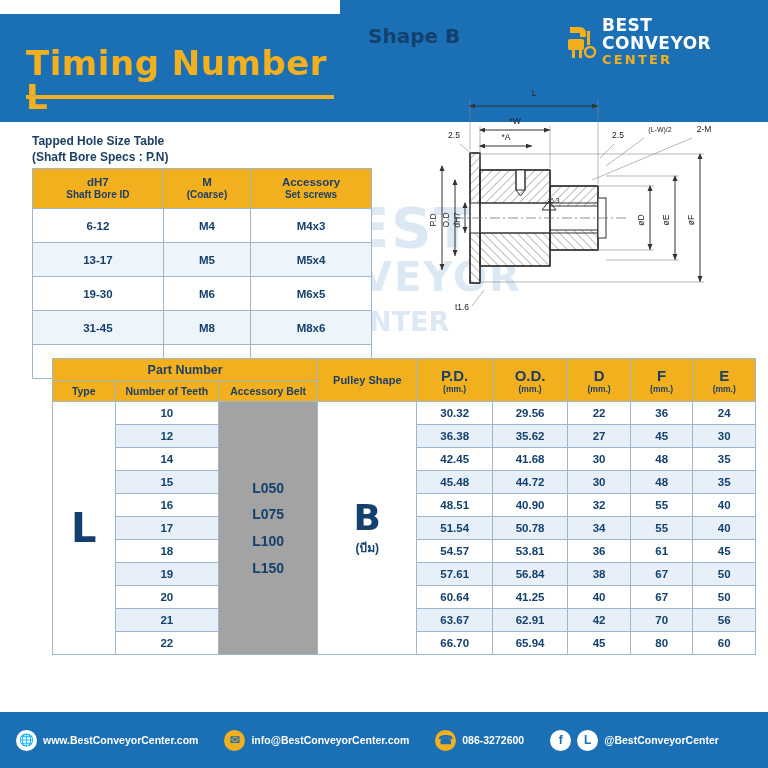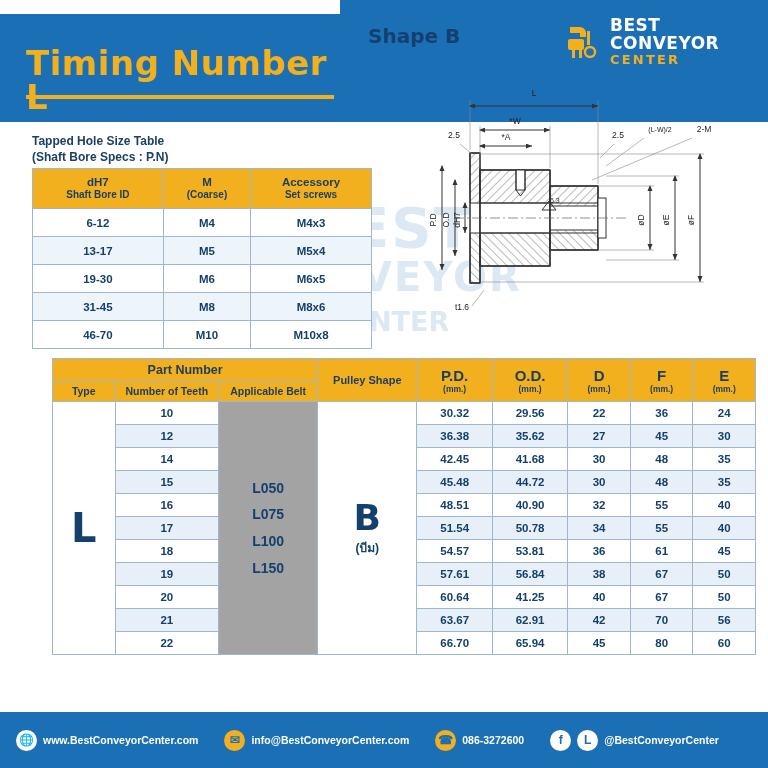--- a/index.html
+++ b/index.html
@@ -35,21 +35,21 @@
   
   .shape-b-title{
     position:absolute; left:368px; top:24px;
     font-size:20px; font-weight:bold; color:#14406d;
     font-family:"DejaVu Sans", sans-serif;
   }
 
   
   .logo{
     position:absolute; right:18px; top:18px; width:190px; height:48px;
-    display:flex; align-items:center; gap:8px;
+    display:flex; align-items:center; 
   }
   .logo-mark{ width:42px; height:42px; position:relative; }
   .logo-text{ color:#fff; line-height:1.05; }
   .logo-l1{ font-size:17px; font-weight:bold; letter-spacing:.5px;
             font-family:"DejaVu Sans", sans-serif; }
   .logo-l2{ font-size:13px; font-weight:bold; letter-spacing:2.2px;
             font-family:"DejaVu Sans", sans-serif; color:#f2b01e; }
 
   
   .wm{
@@ -73,21 +73,21 @@
     font-size:11px;
   }
   .tbl-tapped th, .tbl-tapped td{
     border:1px solid #9fb6cc; text-align:center; padding:3px 2px;
   }
   .tbl-tapped thead th{
     background:#f2b01e; color:#1d3f63; font-weight:bold; font-size:11.5px;
     line-height:1.15; height:40px;
   }
   .tbl-tapped thead th .sub{ font-size:10px; display:block; font-weight:bold;}
-  .tbl-tapped tbody td{ height:28px; font-weight:bold; color:#14406d; font-size:11.5px;}
+  .tbl-tapped tbody td{ height:34px; font-weight:bold; color:#14406d; font-size:11.5px;}
   .tbl-tapped tbody tr:nth-child(odd) td{ background:#ffffff; }
   .tbl-tapped tbody tr:nth-child(even) td{ background:#edf4fa; }
 
   
   .drawing{
     position:absolute; left:392px; top:58px; width:358px; height:290px;
   }
 
   
   .tbl-main{
@@ -358,21 +358,21 @@
         <span class="unit">(mm.)</span>
       </th>
       <th class="hdr-yellow" rowspan="2" style="width:58px">
         <span class="bignum">E</span>
         <span class="unit">(mm.)</span>
       </th>
     </tr>
     <tr>
       <th class="hdr-yellow hdr-sub" style="width:58px">Type</th>
       <th class="hdr-yellow hdr-sub" style="width:96px">Number of Teeth</th>
-      <th class="hdr-yellow hdr-sub" style="width:92px">Applicable Belt</th>
+      <th class="hdr-yellow hdr-sub" style="width:92px">Accessory Belt</th>
     </tr>
   </thead>
   <tbody>
     <tr>
       <td class="cell-type" rowspan="11">L</td>
       <td class="data">10</td>
       <td class="cell-belt" rowspan="11">
         <div>L050</div>
         <div>L075</div>
         <div>L100</div>

